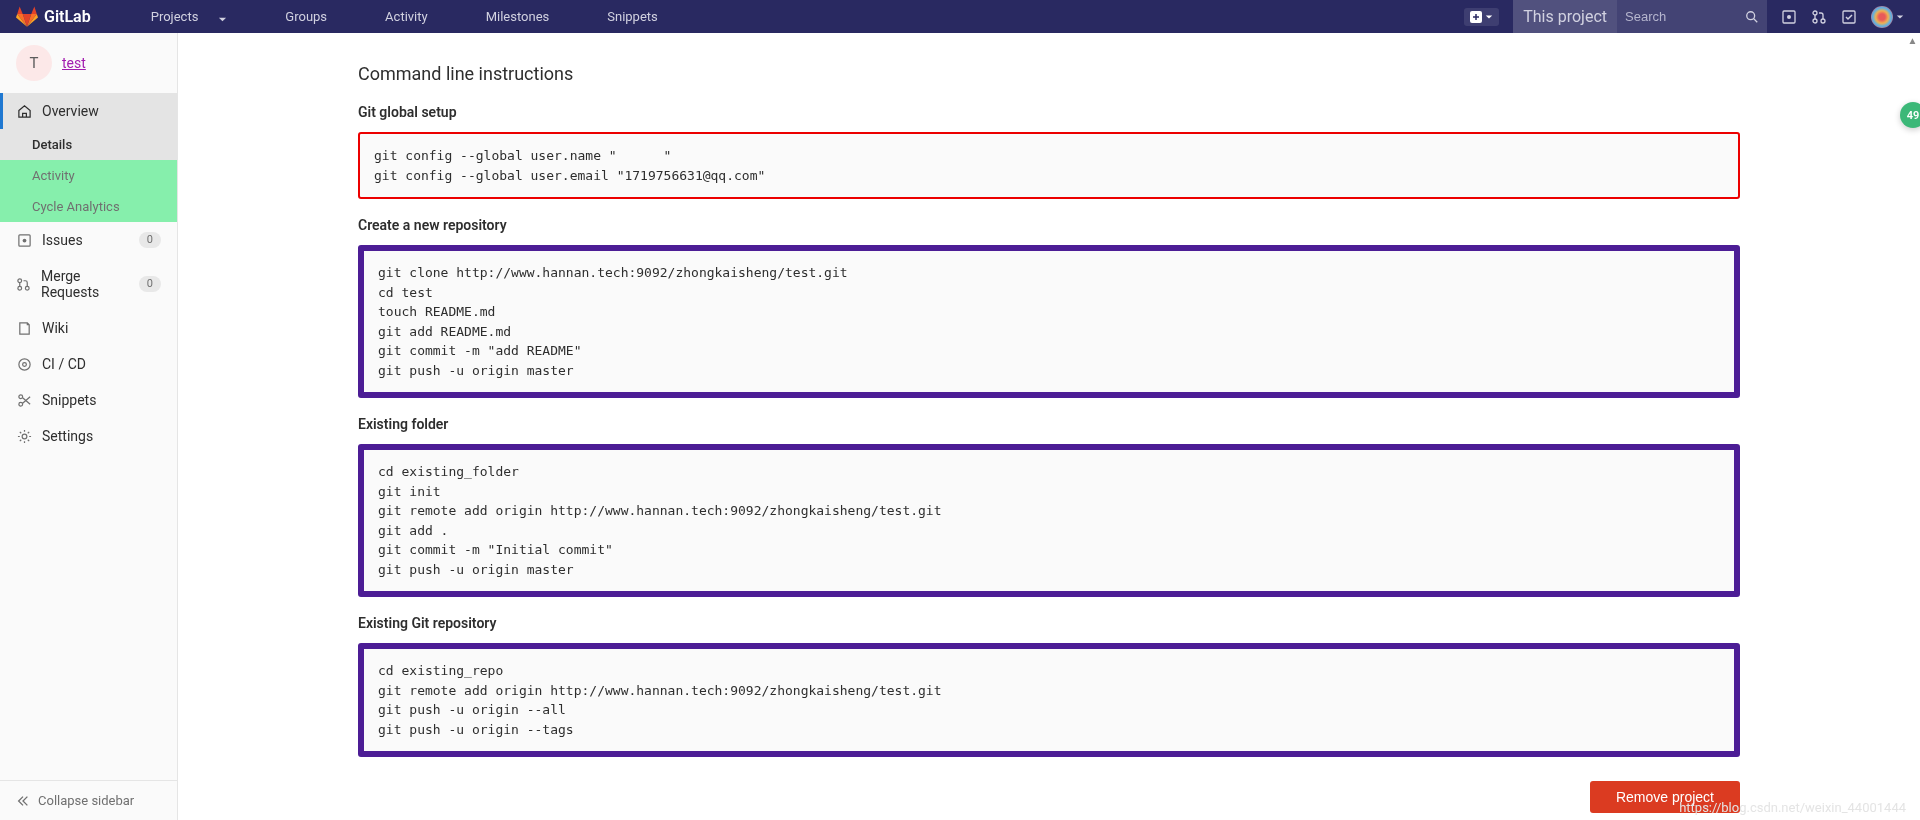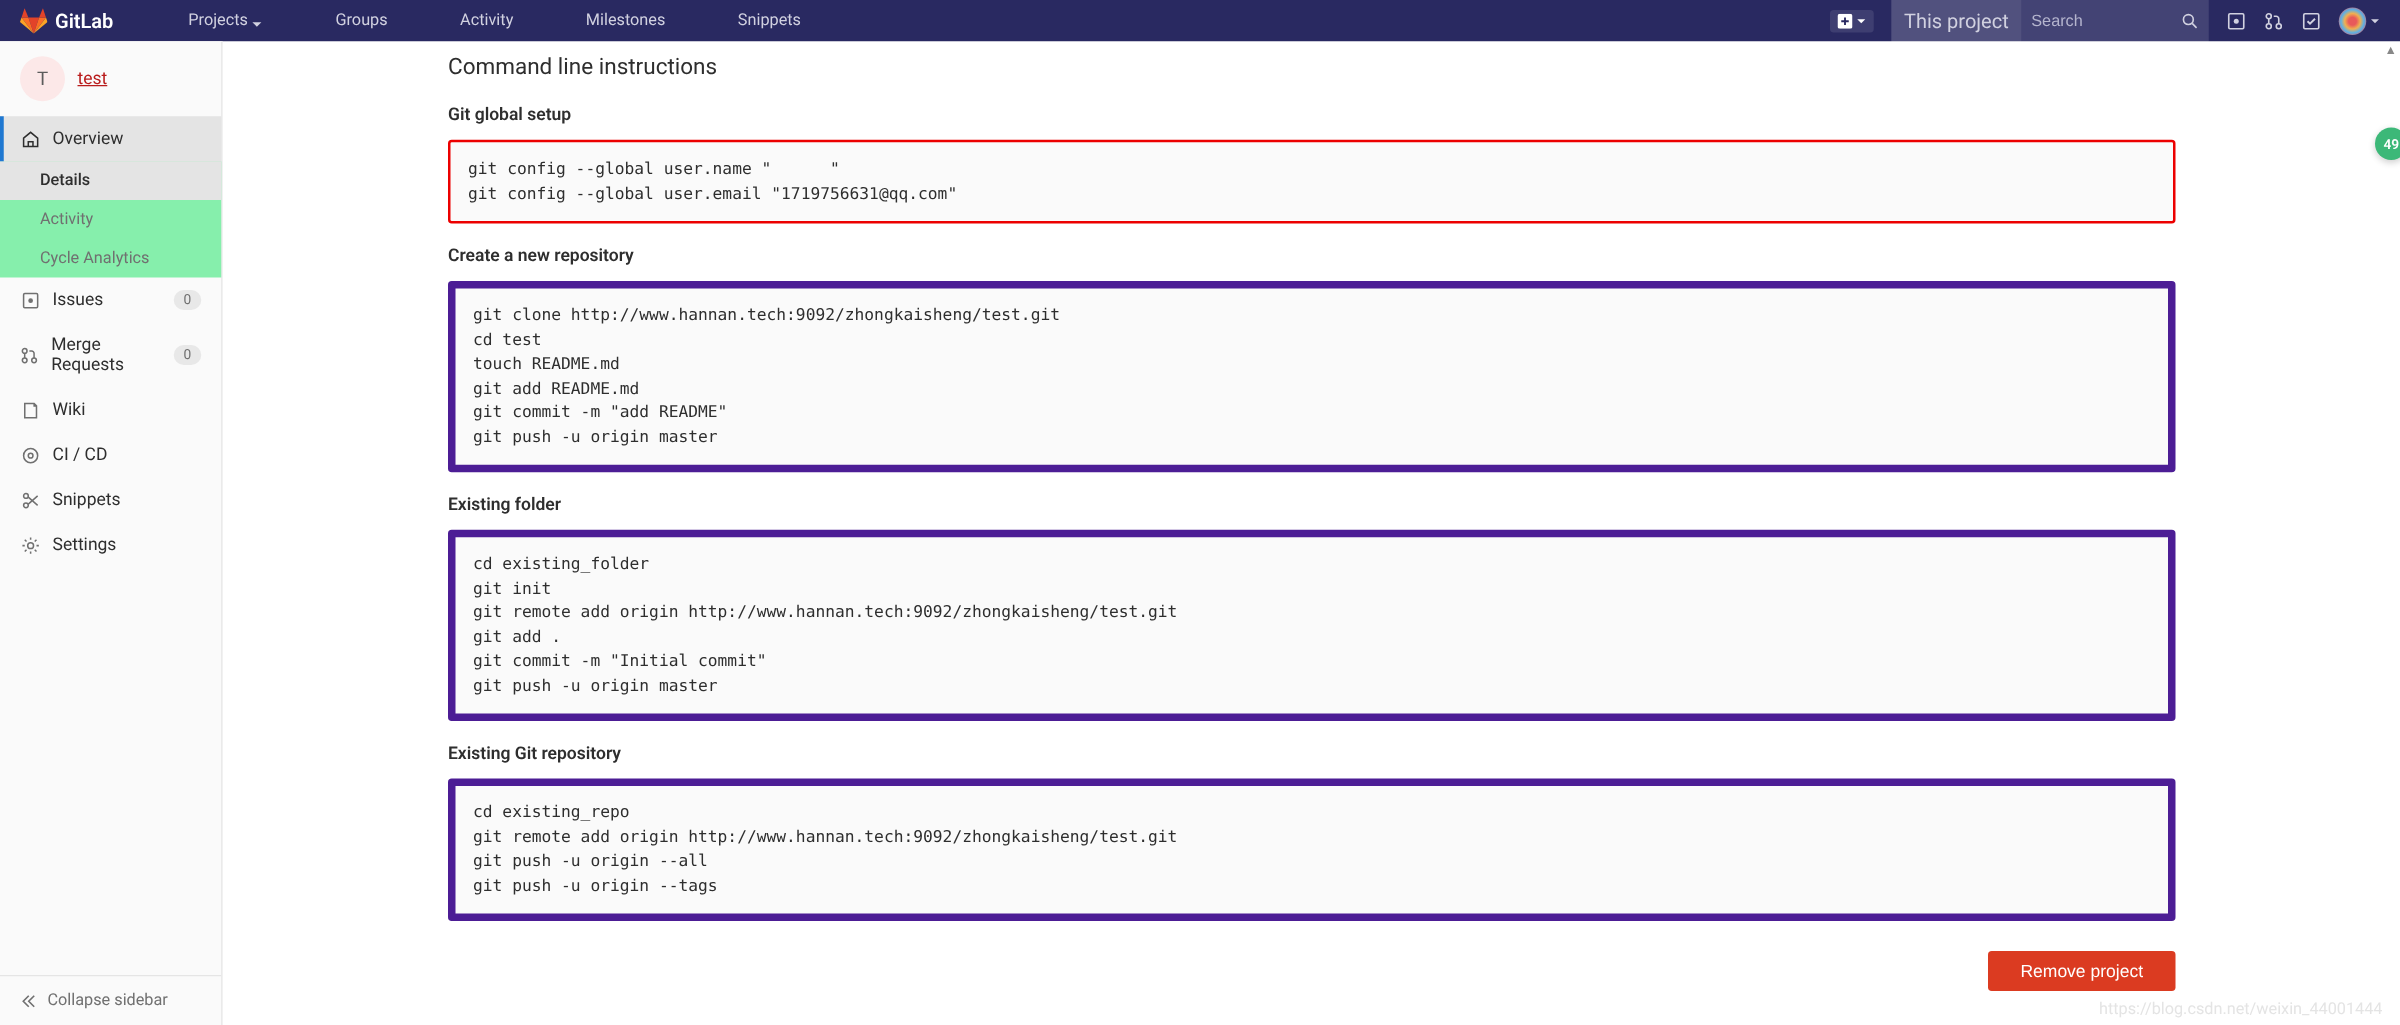--- a/index.html
+++ b/index.html
@@ -3,50 +3,50 @@
   <meta charset="utf-8">
   <style>
     * { margin: 0; padding: 0; box-sizing: border-box; }
     body { font-family: -apple-system, BlinkMacSystemFont, "Segoe UI", Roboto, sans-serif; font-size: 14px; color: #2e2e2e; background: #fff; }
     
     .header { background: #292961; height: 33px; display: flex; align-items: center; padding: 0 16px; color: #fff; position: relative; }
     .logo { display: flex; align-items: center; gap: 6px; margin-right: 20px; }
     .logo svg { width: 22px; height: 22px; }
     .logo-text { font-weight: 600; font-size: 16px; }
     .nav-items { display: flex; gap: 18px; }
-    .nav-item { color: #d1d1e0; font-size: 13px; cursor: pointer; display: flex; align-items: flex-end; gap: 3px; padding-left: 40px; }
+    .nav-item { color: #d1d1e0; font-size: 13px; cursor: pointer; display: flex; align-items: flex-end; gap: 20px; padding-left: 40px; }
     .header-right { margin-left: auto; display: flex; align-items: center; gap: 14px; }
     .plus-btn { background: rgba(255,255,255,0.1); padding: 3px 6px; border-radius: 3px; display: flex; align-items: center; gap: 3px; cursor: pointer; }
     .search-wrap { display: flex; align-items: center; background: rgba(255,255,255,0.12); border-radius: 3px; overflow: hidden; }
     .search-scope { padding: 16px 10px; font-size: 16px; background: rgba(255,255,255,0.08); color: #d1d1e0; }
     .search-input { background: transparent; border: none; color: #fff; padding: 4px 8px; width: 120px; font-size: 13px; outline: none; }
     .search-input::placeholder { color: #b5b5ce; }
     .search-icon { padding: 0 8px; color: #d1d1e0; }
     .header-icon { color: #d1d1e0; cursor: pointer; display: flex; }
     .avatar { width: 22px; height: 22px; border-radius: 50%; background: radial-gradient(circle, #e85a5a 20%, #f0b050 40%, #5ab0e8 60%, #e85a5a 80%); }
     
     .layout { display: flex; height: calc(100vh - 33px); }
     .sidebar { width: 178px; background: #fafafa; border-right: 1px solid #e5e5e5; display: flex; flex-direction: column; position: relative; }
     .project-header { padding: 12px 16px; display: flex; align-items: center; gap: 10px; }
     .project-avatar { width: 36px; height: 36px; border-radius: 50%; background: #fce8e8; color: #5c5c5c; display: flex; align-items: center; justify-content: center; font-size: 15px; }
-    .project-name { font-size: 14px; color: #b91c1c; text-decoration: underline; }
+    .project-name { font-size: 14px; color: #a21caf; text-decoration: underline; }
     
     .sidebar-nav { flex: 1; }
     .nav-section { padding: 10px 16px; display: flex; align-items: center; gap: 10px; cursor: pointer; color: #2e2e2e; font-size: 14px; position: relative; }
     .nav-section.active { background: #e4e4e4; border-left: 3px solid #1f78d1; padding-left: 13px; }
     .nav-section .nav-icon { width: 16px; display: flex; justify-content: center; color: #707070; }
     .nav-section.active .nav-icon { color: #2e2e2e; }
     .nav-badge { margin-left: auto; background: #e8e8e8; color: #707070; border-radius: 10px; padding: 0 8px; font-size: 11px; line-height: 16px; }
     .sub-nav { background: #86efac; }
     .sub-item { padding: 8px 16px 8px 32px; font-size: 13px; color: #707070; cursor: pointer; }
     .sub-item.active { background: #e4e4e4; color: #2e2e2e; font-weight: 500; }
     
     .collapse-btn { border-top: 1px solid #e5e5e5; padding: 12px 16px; display: flex; align-items: center; gap: 8px; color: #707070; cursor: pointer; font-size: 13px; }
     
-    .main { flex: 1; overflow-y: auto; padding: 10px 180px 30px 180px; position: relative; }
+    .main { flex: 1; overflow-y: auto; padding: 10px 180px 30px 180px; position: relative; margin-top: 20px; }
     .page-title { font-size: 18px; font-weight: 400; margin-bottom: 20px; }
     .section-heading { font-size: 14px; font-weight: 600; margin: 18px 0 12px 0; }
     .code-block { background: #fafafa; border: 6px solid #4c1d95; border-radius: 3px; padding: 12px 14px; font-family: "SFMono-Regular", Consolas, Menlo, monospace; font-size: 13px; line-height: 1.5; color: #2e2e2e; white-space: pre; overflow-x: auto; }
     .code-block.highlighted { border: 2px solid #ec0000; }
     
     .remove-btn { background: #db3b21; color: #fff; border: none; padding: 8px 26px; border-radius: 3px; font-size: 14px; cursor: pointer; float: right; margin-top: 24px; }
     
     .scrollbar-indicator { position: fixed; right: 0; top: 33px; width: 15px; height: 15px; display: flex; align-items: center; justify-content: center; color: #888; font-size: 10px; }
     
     .toast-badge { position: fixed; right: -6px; top: 102px; width: 26px; height: 26px; border-radius: 50%; background: #3cb878; color: #fff; display: flex; align-items: center; justify-content: center; font-size: 11px; font-weight: 600; box-shadow: 0 2px 6px rgba(0,0,0,0.2); }

